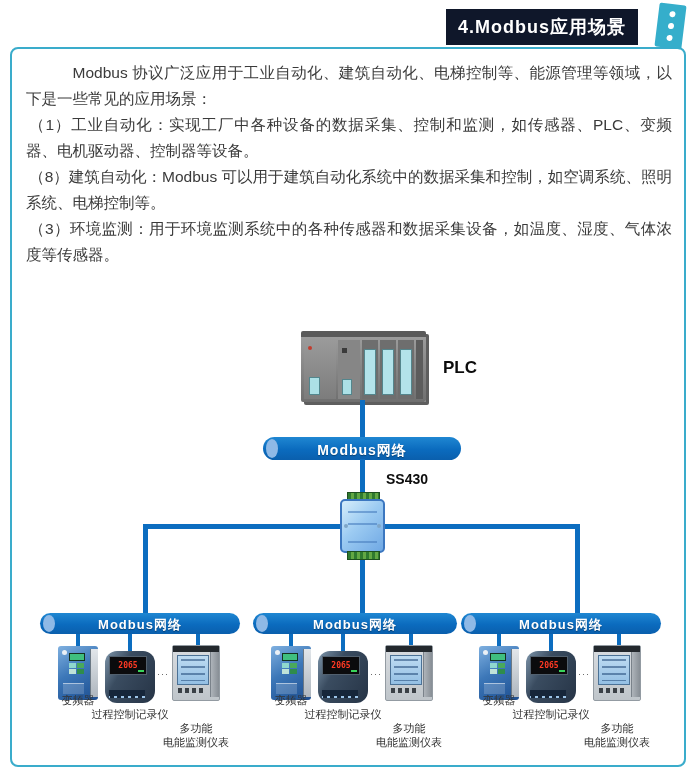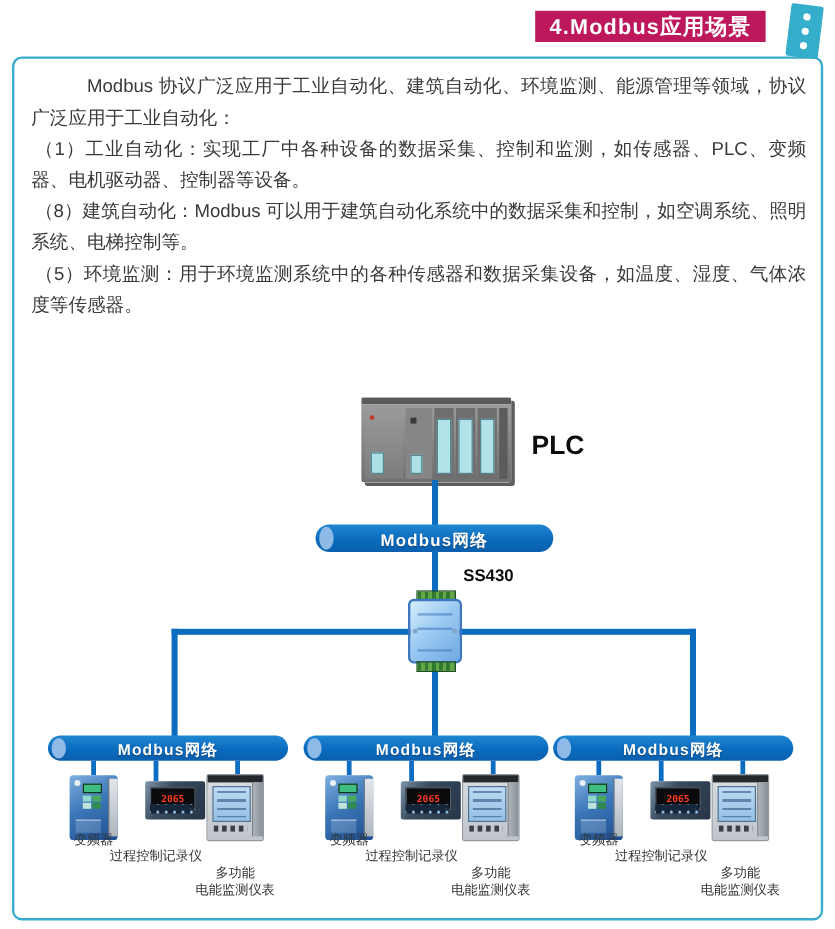--- a/index.html
+++ b/index.html
@@ -2,22 +2,22 @@
 <html><head>
 <meta charset="utf-8">
 <style>
   html,body{margin:0;padding:0;}
   body{
     width:696px;height:774px;position:relative;background:#ffffff;overflow:hidden;
     font-family:"Liberation Sans",sans-serif;
   }
   
   .tab{
-    position:absolute;left:446px;top:9px;width:192px;height:26px;
-    background:#be185d;color:#fff;display:flex;align-items:center;justify-content:center;
+    position:absolute;left:446px;top:9px;width:192px;height:36px;
+    background:#0f172a;color:#fff;display:flex;align-items:center;justify-content:center;
     font-size:18px;font-weight:bold;letter-spacing:1px;
   }
   .chip{
     position:absolute;left:657px;top:4px;width:27px;height:44px;background:#35AECB;
     transform:rotate(7deg);border-radius:2px;display:flex;flex-direction:column;
     align-items:center;justify-content:center;gap:6px;z-index:3;
   }
   .chip .dot{width:6px;height:6px;border-radius:50%;background:#fff;}
   
   .frame{
@@ -47,21 +47,21 @@
     color:#fff;font-weight:bold;letter-spacing:1px;text-shadow:0 1px 1px rgba(0,0,0,.35);
   }
   .bus-top{left:263px;top:437px;width:198px;height:23px;}
   .bus-top .bus-label{font-size:14px;}
   .vl1{left:360px;top:400px;height:38px;}
   .vl2{left:360px;top:459px;height:36px;}
   .hl {left:143px;top:524px;width:437px;}
   .dropL{left:143px;top:524px;height:90px;}
   .dropR{left:575px;top:524px;height:90px;}
   .dropM{left:360px;top:558px;height:56px;}
-  .plc-label{position:absolute;left:443px;top:358px;font-size:22px;font-weight:800;color:#0c0c0c;}
+  .plc-label{position:absolute;left:443px;top:358px;font-size:17px;font-weight:800;color:#0c0c0c;}
   .gw-label{position:absolute;left:386px;top:471px;font-size:14px;font-weight:800;color:#0c0c0c;}
   
   .plc{
     position:absolute;left:301px;top:331px;width:125px;height:71px;
     background:linear-gradient(180deg,#9C9C9C,#6F6F6F);
     border-top:6px solid #5A5A5A;border-radius:2px;
     box-shadow:3px 3px 0 #5E5E5E;display:flex;gap:2px;padding:3px;box-sizing:border-box;
   }
   .plc-psu{flex:0 0 32px;background:linear-gradient(180deg,#9A9A9A,#7C7C7C);position:relative;}
   .plc-psu::before{content:"";position:absolute;left:4px;top:6px;width:4px;height:4px;border-radius:50%;background:#C23B2E;}
@@ -104,21 +104,21 @@
   .vfd-logo{position:absolute;left:4px;top:4px;width:5px;height:5px;border-radius:50%;background:#EAF0F6;}
   .vfd-screen{position:absolute;left:11px;top:7px;width:14px;height:6px;background:#3FBF7F;border:1px solid #14321E;}
   .vfd-keys{position:absolute;left:11px;top:17px;width:15px;height:11px;display:grid;
     grid-template-columns:1fr 1fr;gap:1px;}
   .vfd-keys i{display:block;}
   .vfd-keys i:nth-child(1){background:#8FD8CE;} .vfd-keys i:nth-child(2){background:#49A95C;}
   .vfd-keys i:nth-child(3){background:#BFE3D8;} .vfd-keys i:nth-child(4){background:#2F8C4C;}
   .vfd-plate{position:absolute;left:5px;bottom:6px;width:21px;height:10px;background:rgba(255,255,255,.18);
     border-top:1px solid rgba(255,255,255,.5);}
   
-  .dev-rec{position:absolute;left:81px;top:38px;width:50px;height:32px;border-radius:2px;
+  .dev-rec{position:absolute;left:65px;top:38px;width:50px;height:52px;border-radius:12px;
     background:linear-gradient(120deg,#7E95AA 0%,#3A4C60 35%,#263446 100%);}
   .rec-display{position:absolute;left:4px;top:5px;width:36px;height:17px;background:#0B0B0D;
     border:1px solid #52606E;display:flex;align-items:center;justify-content:center;}
   .rec-digits{color:#FF3A24;font-weight:bold;font-size:8px;font-family:"DejaVu Sans Mono",monospace;}
   .rec-display::after{content:"";position:absolute;right:2px;bottom:2px;width:6px;height:2px;background:#39D45A;}
   .rec-keys{position:absolute;left:4px;bottom:5px;width:36px;height:8px;background:#16263A;
     background-image:radial-gradient(circle,#9CC4E8 1.2px,transparent 1.5px);
     background-size:7px 8px;background-position:3px 3px;}
   
   .dev-meter{position:absolute;left:132px;top:32px;width:48px;height:56px;border-radius:2px;
@@ -141,24 +141,24 @@
 </div>
 <div class="chip">
   <span class="dot"></span>
   <span class="dot"></span>
   <span class="dot"></span>
 </div>
 
 <div class="frame"></div>
 
 <div class="article">
-  <p class="lead">Modbus 协议广泛应用于工业自动化、建筑自动化、环境监测、能源管理等领域，协议广泛应用于工业自动化：</p>
+  <p class="lead">Modbus 协议广泛应用于工业自动化、建筑自动化、电梯控制等、能源管理等领域，以下是一些常见的应用场景：</p>
   <p class="num">（1）工业自动化：实现工厂中各种设备的数据采集、控制和监测，如传感器、PLC、变频器、电机驱动器、控制器等设备。</p>
   <p class="num">（8）建筑自动化：Modbus 可以用于建筑自动化系统中的数据采集和控制，如空调系统、照明系统、电梯控制等。</p>
-  <p class="num">（5）环境监测：用于环境监测系统中的各种传感器和数据采集设备，如温度、湿度、气体浓度等传感器。</p>
+  <p class="num">（3）环境监测：用于环境监测系统中的各种传感器和数据采集设备，如温度、湿度、气体浓度等传感器。</p>
 </div>
 
 <div>
 
   <div class="plc">
     <div class="plc-psu"></div>
     <div class="plc-cpu"></div>
     <div class="plc-mod">
         <div class="panel"></div>
       </div>

